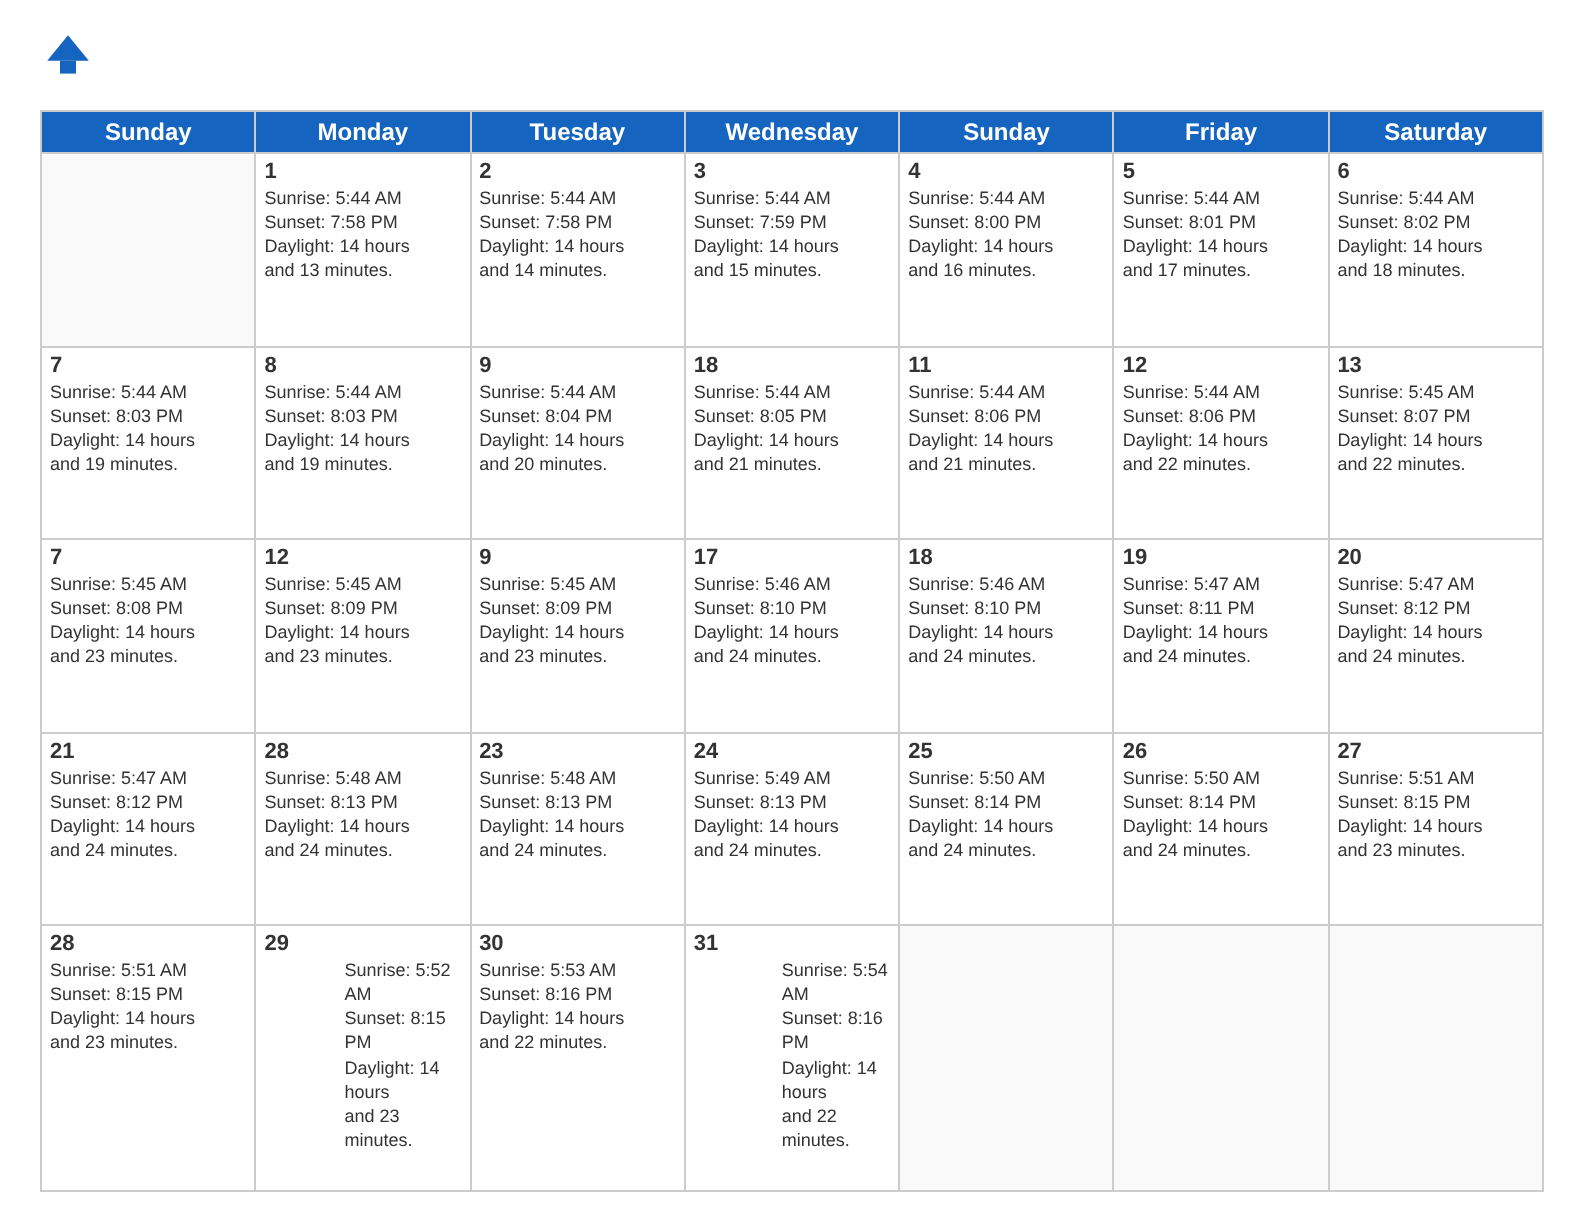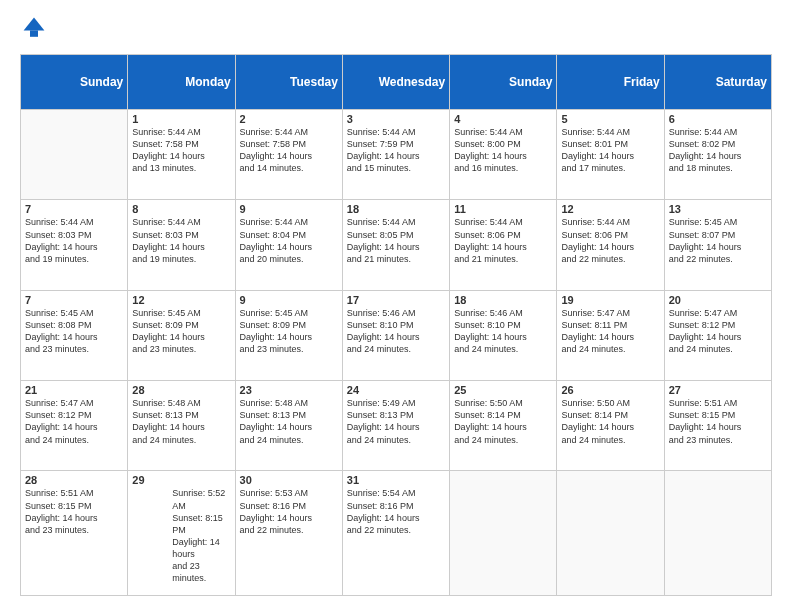--- a/index.html
+++ b/index.html
@@ -55,22 +55,22 @@
     .calendar {
       width: 100%;
       border-collapse: collapse;
       flex: 1;
     }
     .calendar th {
       background: #1565c0;
       color: #fff;
       font-size: 12px;
       font-weight: bold;
-      padding: 20px 4px;
-      text-align: right;
+      padding: 3px 4px;
+      text-align: center;
       border: 1px solid #ccc;
     }
     .calendar td {
       border: 1px solid #ccc;
       vertical-align: top;
       padding: 3px 4px;
       font-size: 9.5px;
       color: #333;
       width: 14.28%;
       height: 85px;
@@ -343,21 +343,21 @@
           </td>
           <td>
             <span class="day-number">30</span>
             <div class="day-info" style="white-space: pre-line;">Sunrise: 5:53 AM
 Sunset: 8:16 PM
 Daylight: 14 hours
 and 22 minutes.</div>
           </td>
           <td>
             <span class="day-number">31</span>
-            <div class="day-info" style="white-space: pre-line;">Sunrise: 5:54 AM
+            <div class="day-info" style="white-space: pre-line; margin-left: 44px;">Sunrise: 5:54 AM
 Sunset: 8:16 PM
 Daylight: 14 hours
 and 22 minutes.</div>
           </td>
           <td class="empty-cell"></td>
           <td class="empty-cell"></td>
           <td class="empty-cell"></td>
         </tr>
       </tbody>
   </table>

